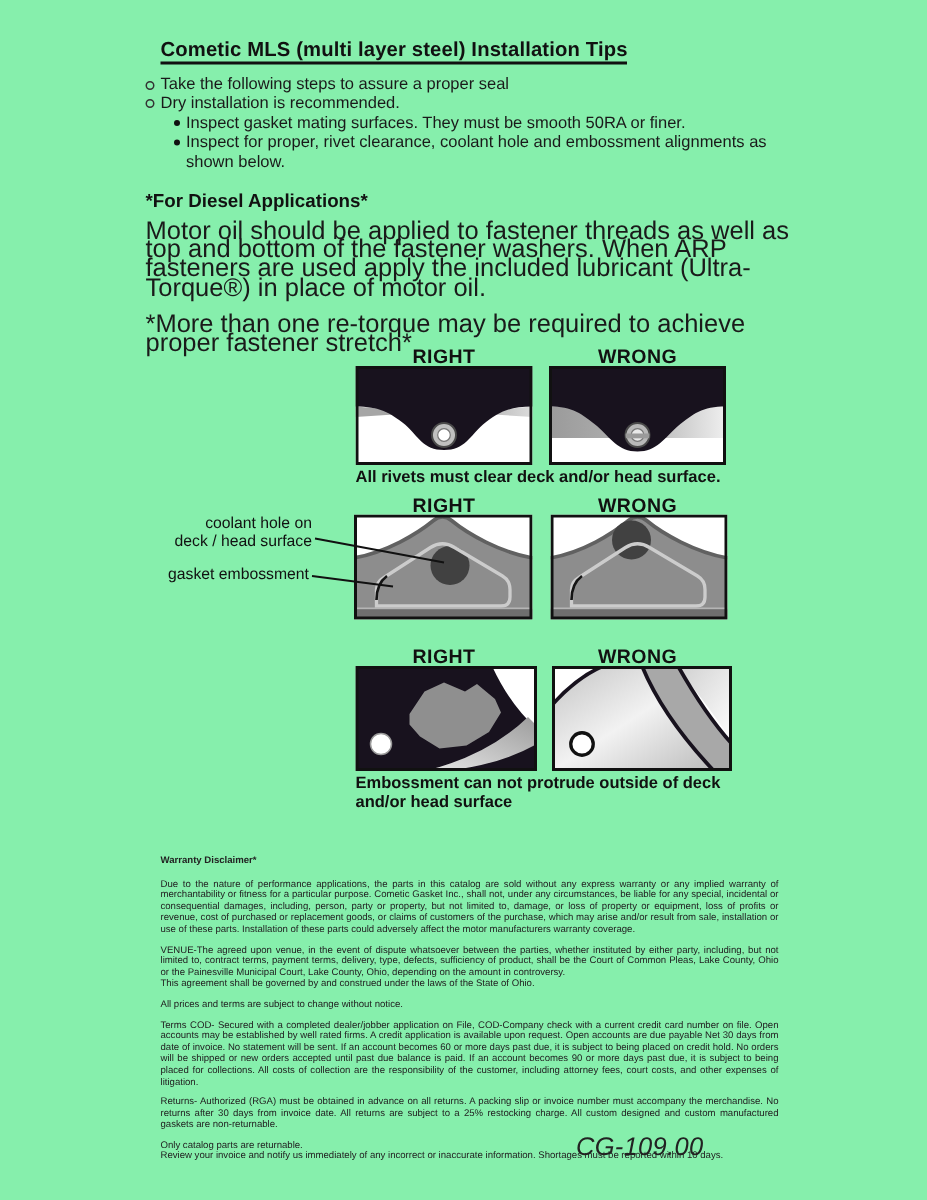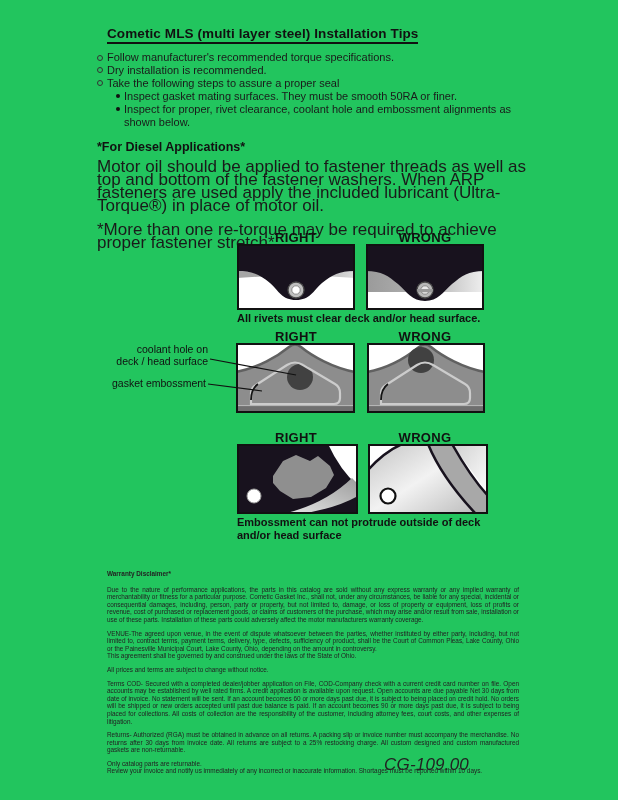--- a/index.html
+++ b/index.html
@@ -1,17 +1,17 @@
 <!DOCTYPE html>
 <html><head>
 <meta charset="utf-8">
 <style>
   html,body{margin:0;padding:0;background:#ffffff;}
   .page{
-    position:relative;width:618px;height:800px;background:#22c55e;overflow:hidden;
+    position:relative;width:618px;height:800px;background:#86efac;overflow:hidden;
     font-family:"Liberation Sans","DejaVu Sans",sans-serif;color:#1a1a1a;
   }
   
   .top-text{position:absolute;top:24px;left:97px;width:448px;}
   .doc-title{
     display:inline-block;margin:0 0 7px 10px;font-size:13.5px;font-weight:bold;color:#111;
     border-bottom:2px solid #111;padding-bottom:1px;letter-spacing:.1px;
   }
   .bullet-row{display:flex;align-items:flex-start;font-size:11px;line-height:12.9px;}
   .bullet-row.sub{padding-left:19px;}
@@ -39,29 +39,25 @@
 </head>
 <body>
 
 <div class="page">
 
   <div class="top-text">
     <h1 class="doc-title">Cometic MLS (multi layer steel) Installation Tips</h1>
 
     <div class="bullet-row">
       <span class="marker-o"></span>
-      <span>Follow manufacturer's recommended torque specifications.</span>
+      <span>Take the following steps to assure a proper seal</span>
     </div>
     <div class="bullet-row">
       <span class="marker-o"></span>
       <span>Dry installation is recommended.</span>
-    </div>
-    <div class="bullet-row">
-      <span class="marker-o"></span>
-      <span>Take the following steps to assure a proper seal</span>
     </div>
     <div class="bullet-row sub">
       <span class="marker-f"></span>
       <span>Inspect gasket mating surfaces.  They must be smooth 50RA or finer.</span>
     </div>
     <div class="bullet-row sub">
       <span class="marker-f"></span>
       <span>Inspect for proper, rivet clearance, coolant hole and embossment alignments as shown below.</span>
     </div>
 

